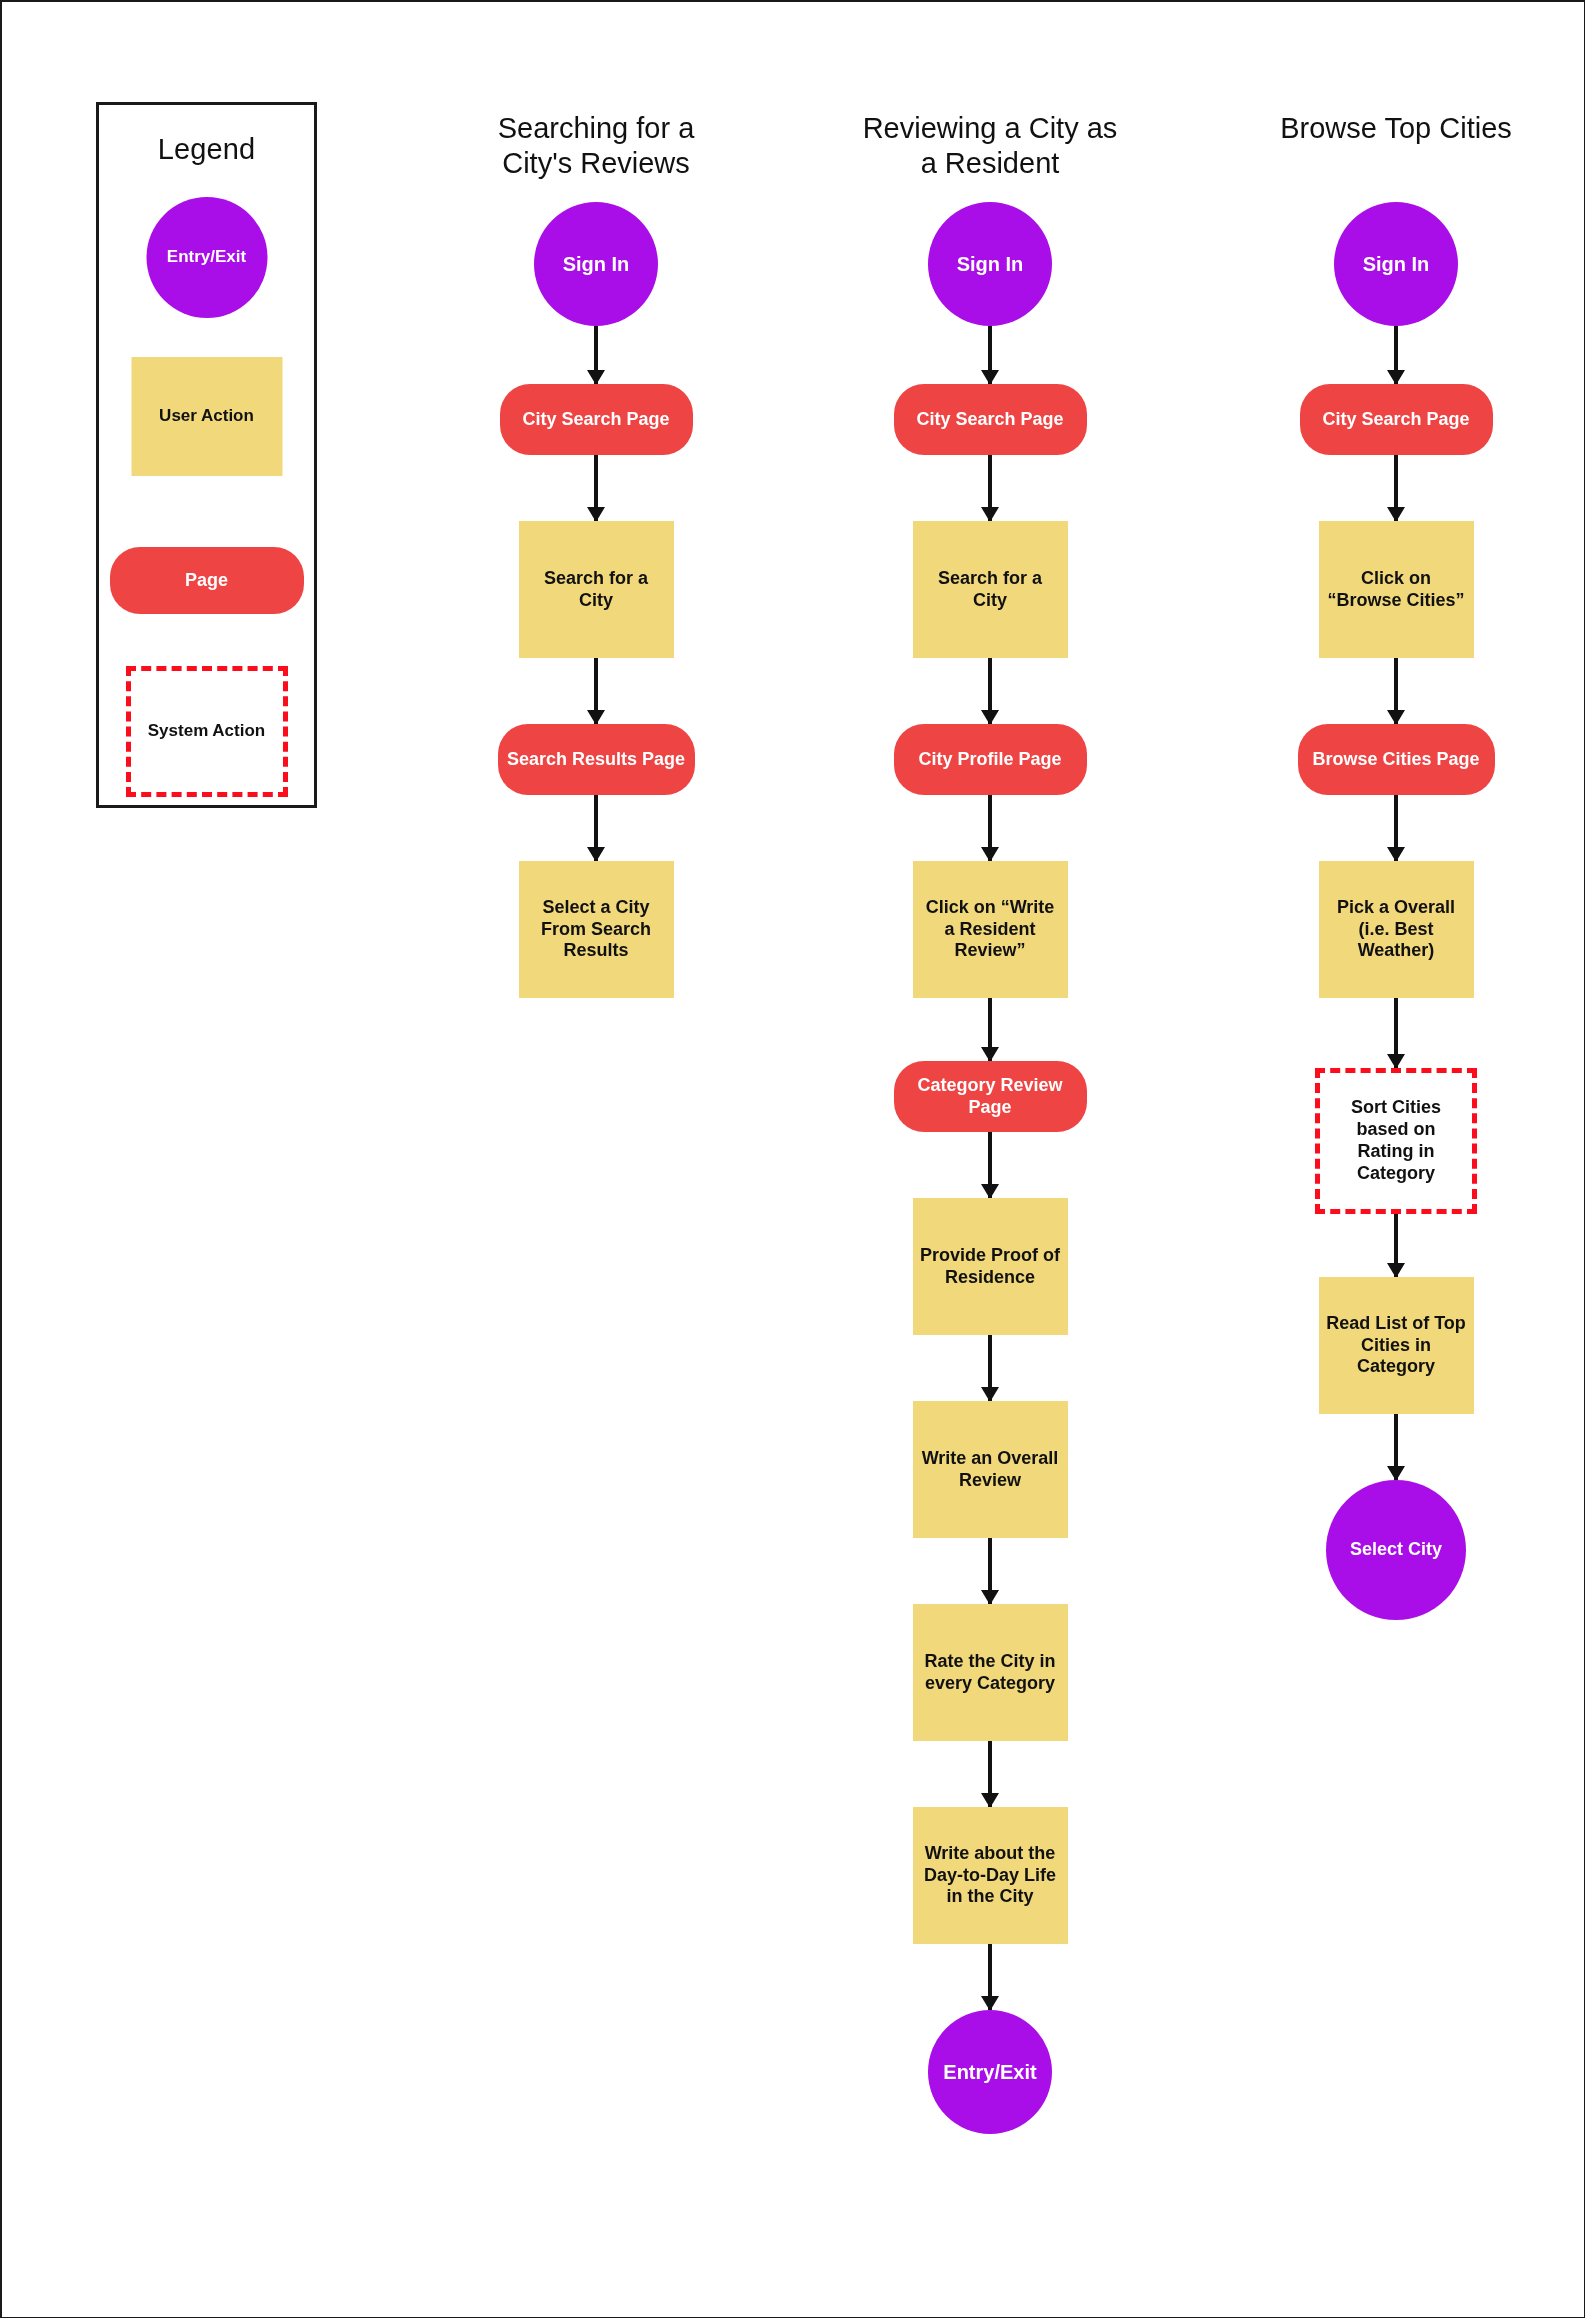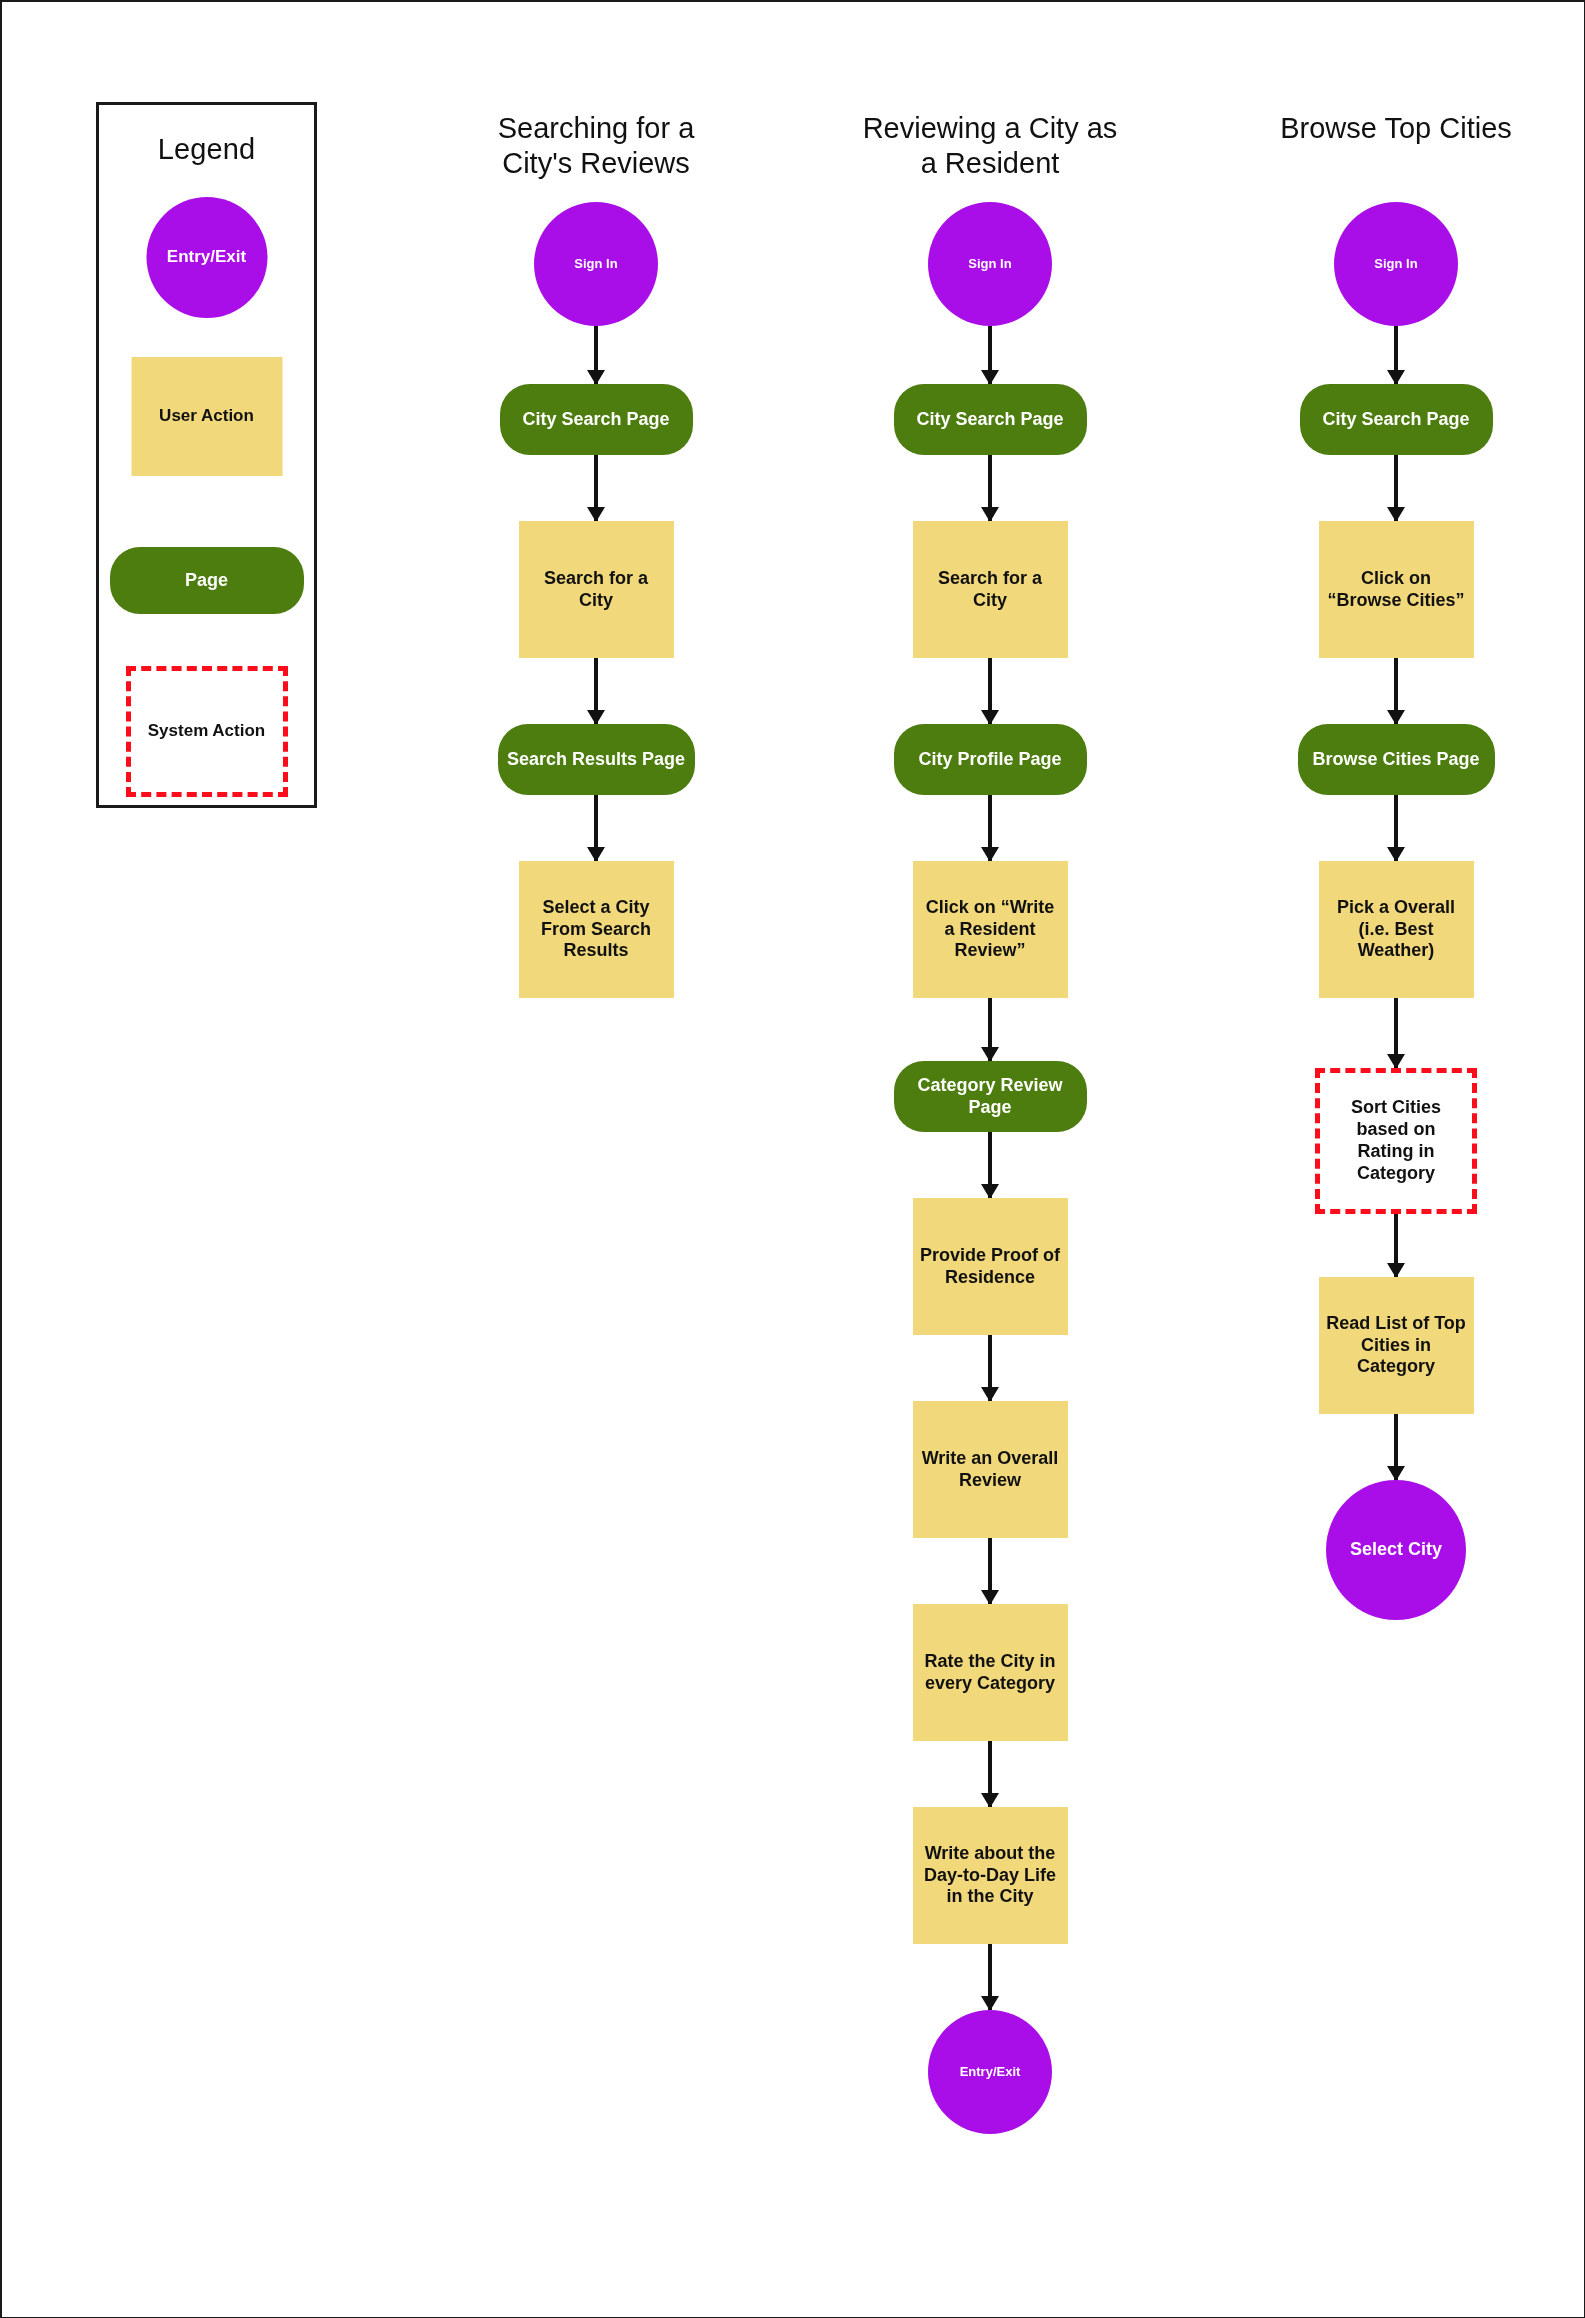--- a/index.html
+++ b/index.html
@@ -66,21 +66,21 @@
   .shape-action {
     background: #f1d87b;
     color: #111111;
     font-weight: bold;
     display: flex;
     align-items: center;
     justify-content: center;
     box-sizing: border-box;
   }
   .shape-page {
-    background: #4d7c0f;
+    background: #ef4444;
     color: #ffffff;
     font-weight: bold;
     border-radius: 30px;
     display: flex;
     align-items: center;
     justify-content: center;
     box-sizing: border-box;
   }
   .shape-system {
     background: #ffffff;
@@ -180,21 +180,21 @@
     left: 50%;
     transform: translateX(-50%);
     width: 0;
     height: 0;
     border-left: 9.5px solid transparent;
     border-right: 9.5px solid transparent;
     border-top: 15px solid #111111;
   }
 
   
-  .n-circle       { width: 124px; height: 124px; font-size: 13px; justify-content: flex-end; }
+  .n-circle       { width: 124px; height: 124px; font-size: 20px; justify-content: flex-end; }
   .n-circle-wide  { width: 140px; height: 140px; font-size: 18px; }
   .n-page         { width: 193px; height: 71px; font-size: 18px; }
   .n-page-wide    { width: 197px; height: 71px; font-size: 18px; }
   .n-page-2line   { width: 193px; height: 71px; font-size: 18px; }
   .n-action       { width: 155px; height: 137px; font-size: 18px; }
   .n-system       { width: 162px; height: 146px; font-size: 18px; justify-content: flex-end; }
   .sp-92  { height: 58px; }
   .sp-100 { height: 63px; }
   .sp-104 { height: 66px; }
   .sp-110 { height: 70px; }

